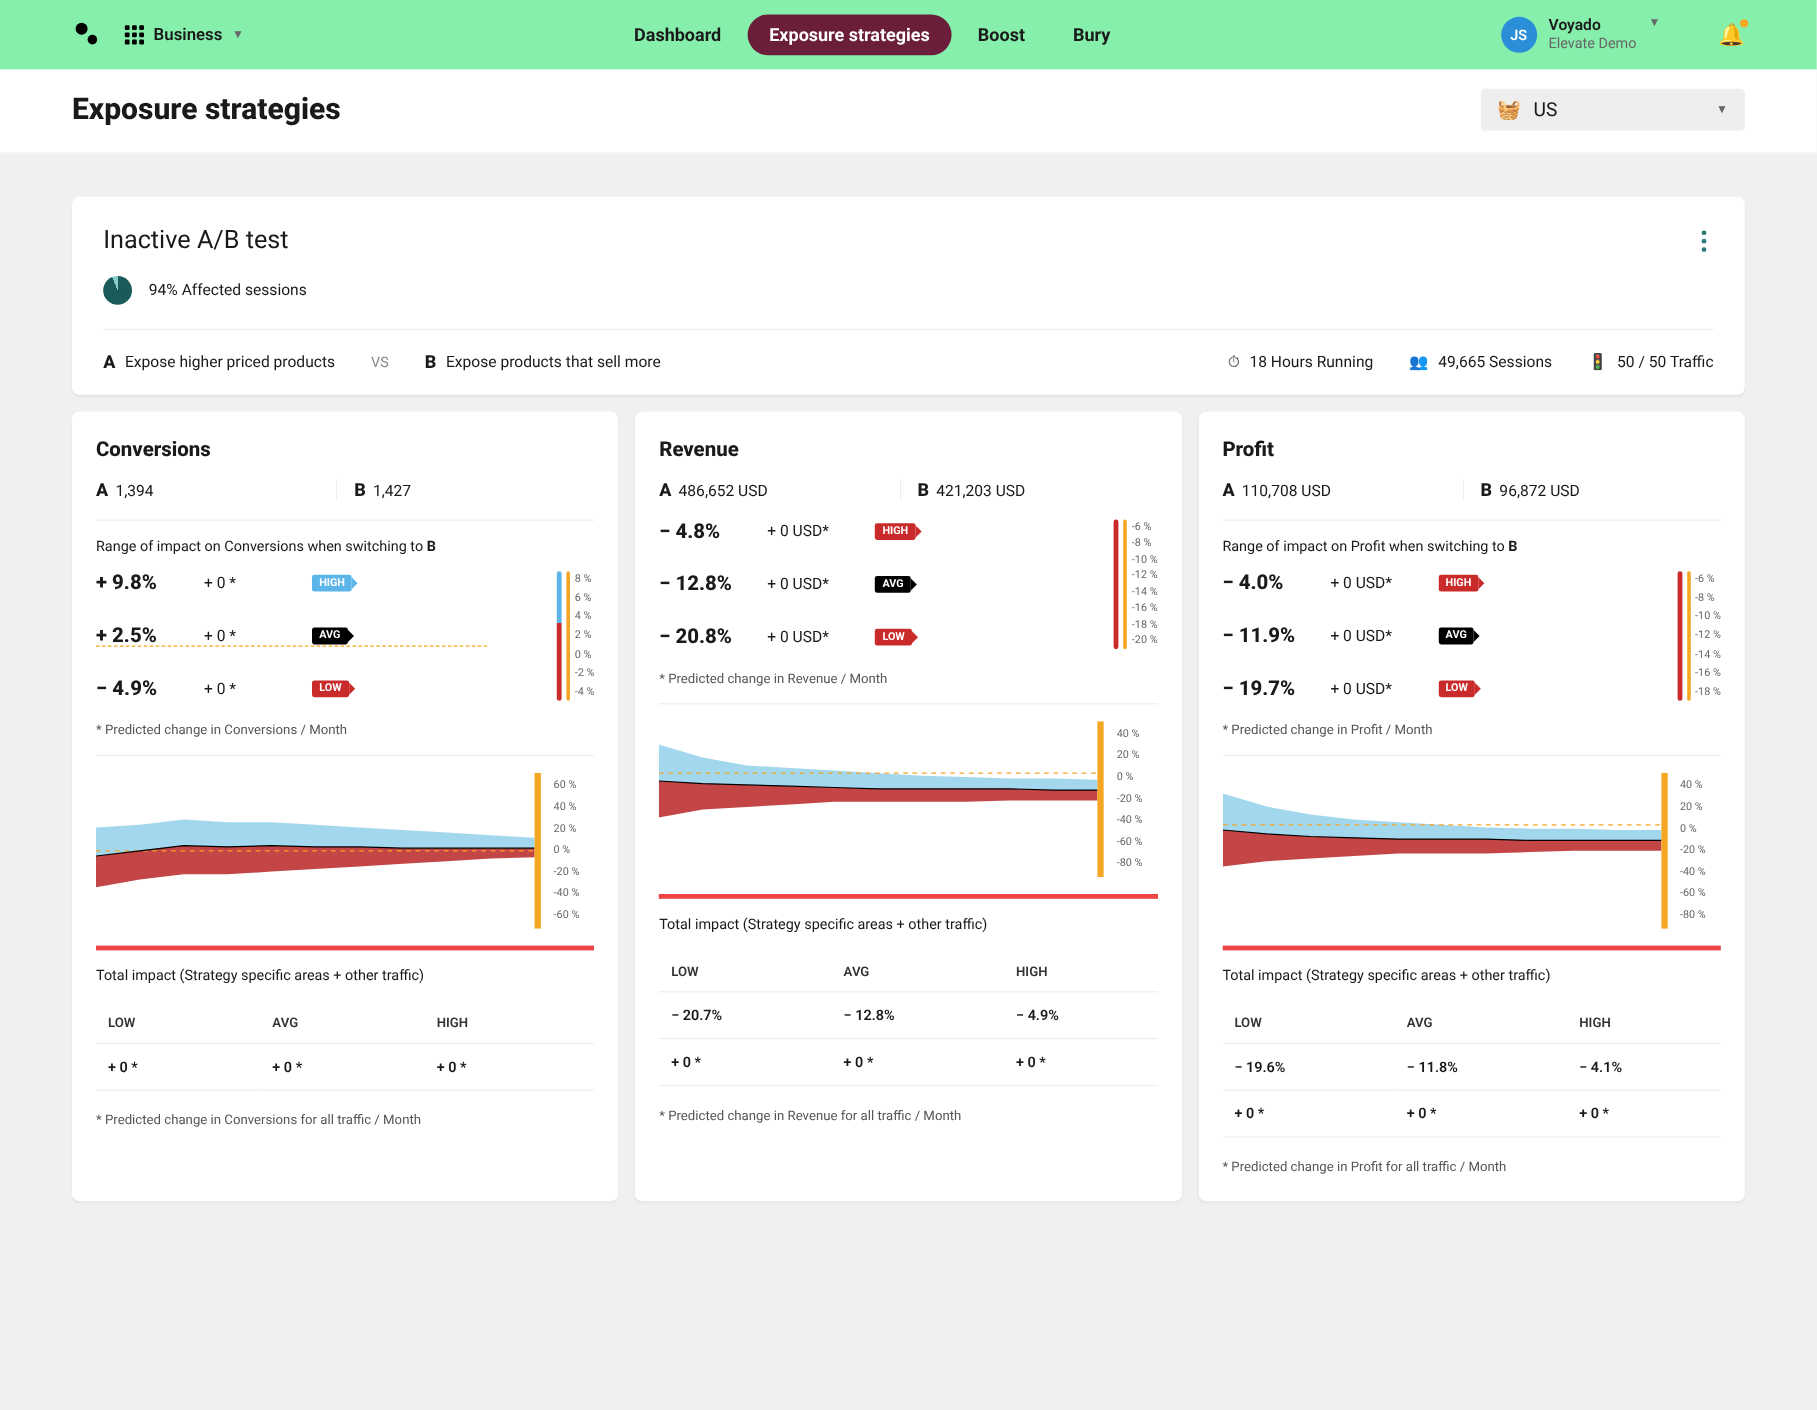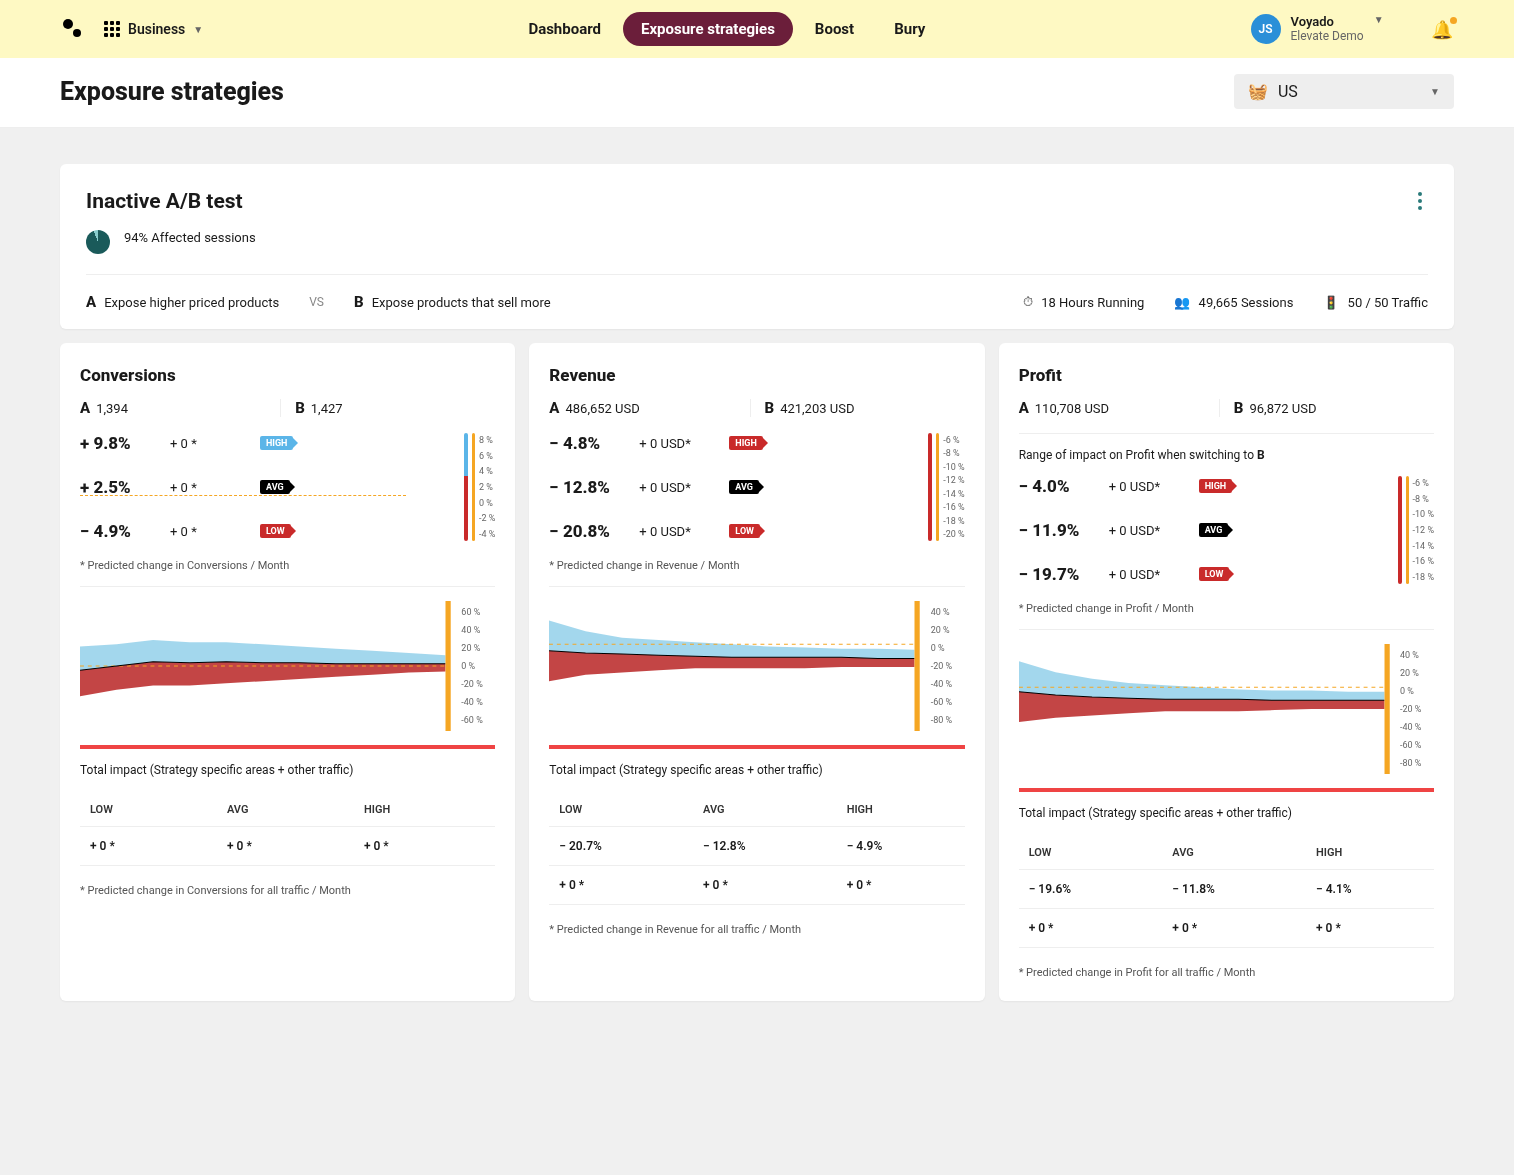--- a/index.html
+++ b/index.html
@@ -1,17 +1,17 @@
 <!DOCTYPE html>
 <html><head>
 <meta charset="utf-8">
 <style>
 *{box-sizing:border-box;margin:0;padding:0;font-family:-apple-system,BlinkMacSystemFont,"Segoe UI",Roboto,sans-serif}
 body{background:#f0f0f0;color:#1a1a1a}
-.topbar{background:#fef9c3;padding:12px 60px;display:flex;align-items:center;gap:20px}
+.topbar{background:#86efac;padding:12px 60px;display:flex;align-items:center;gap:20px}
 .logo{width:24px;height:24px;position:relative}
 .logo svg{width:24px;height:24px}
 .app-switch{display:flex;align-items:center;gap:8px;font-weight:600;font-size:14px;cursor:pointer}
 .grid-icon{display:grid;grid-template-columns:repeat(3,4px);grid-template-rows:repeat(3,4px);gap:2px}
 .grid-icon span{background:#000;border-radius:1px}
 .nav{display:flex;gap:4px;margin:0 auto}
 .nav-item{padding:8px 18px;border-radius:20px;font-weight:700;font-size:15px;cursor:pointer}
 .nav-item.active{background:#6b1e3a;color:#fff}
 .user-box{display:flex;align-items:flex-start;gap:10px;cursor:pointer}
 .avatar{width:30px;height:30px;border-radius:50%;background:#2a8fd8;color:#fff;display:flex;align-items:center;justify-content:center;font-size:12px;font-weight:600}
@@ -21,24 +21,24 @@
 .bell{position:relative;font-size:18px;margin-left:28px;cursor:pointer}
 .bell-dot{position:absolute;top:-2px;right:-3px;width:7px;height:7px;background:#f5a623;border-radius:50%}
 .subhead{background:#fff;padding:16px 60px 18px;display:flex;align-items:center;justify-content:space-between;border-bottom:1px solid #eee}
 .page-title{font-size:25px;font-weight:800}
 .region-sel{display:flex;align-items:center;gap:10px;background:#eee;padding:8px 14px;border-radius:4px;width:220px;justify-content:space-between;cursor:pointer}
 .region-sel .left{display:flex;align-items:center;gap:10px}
 .content{padding:36px 60px}
 .card{background:#fff;border-radius:6px;box-shadow:0 1px 2px rgba(0,0,0,0.05)}
 .h-card{padding:22px 26px 0;margin-bottom:14px}
 .h-title-row{display:flex;justify-content:space-between;align-items:center}
-.h-title{font-size:21px;font-weight:700}
+.h-title{font-size:21px;font-weight:400}
 .kebab{display:flex;flex-direction:column;gap:3px;padding:6px;cursor:pointer}
 .kebab span{width:4px;height:4px;background:#2a7a7a;border-radius:50%}
-.pie-row{display:flex;align-items:flex-start;gap:14px;margin-top:14px;padding-bottom:20px}
+.pie-row{display:flex;align-items:center;gap:14px;margin-top:14px;padding-bottom:20px}
 .pie{width:24px;height:24px;border-radius:50%;background:conic-gradient(#1a5a5a 0 338deg,#8cc 338deg 360deg)}
 .aff{font-size:13px}
 .meta-row{display:flex;align-items:center;gap:30px;border-top:1px solid #eee;padding:18px 0;font-size:13px;flex-wrap:wrap}
 .meta-item{display:flex;align-items:center;gap:8px}
 .ab-badge{font-weight:800;font-size:15px}
 .vs{color:#888;font-size:12px}
 .meta-ico{color:#333}
 .metrics{display:grid;grid-template-columns:repeat(3,1fr);gap:14px}
 .m-card{padding:22px 20px}
 .m-title{font-weight:800;font-size:17px;margin-bottom:14px}
@@ -179,20 +179,21 @@
     <div class="ab-row">
       <div class="ab-col">
             <span class="l">A</span>
             <span class="v">1,394</span>
           </div>
       <div class="ab-col" style="padding-left:14px">
             <span class="l">B</span>
             <span class="v">1,427</span>
           </div>
     </div>
+    <div class="range-lbl">Range of impact on Conversions when switching to <b>B</b></div>
     <div class="impact-grid">
       <div class="impact-rows impact-wrap">
         <div class="dash-line" style="top:62px"></div>
         <div class="impact-row">
               <div class="ip">+ 9.8%</div>
               <div class="iv">+ 0 *</div>
               <span class="tag high">HIGH</span>
             </div>
         <div class="impact-row">
               <div class="ip">+ 2.5%</div>

